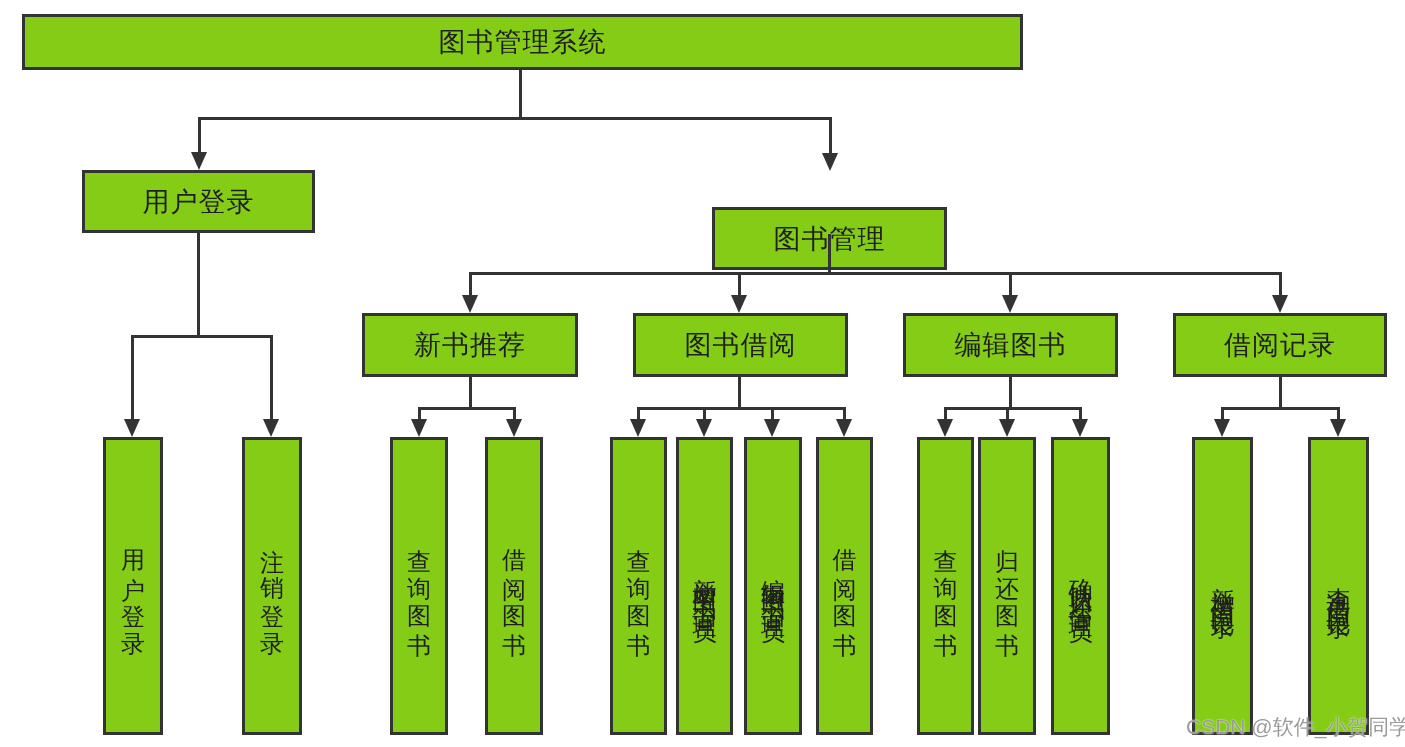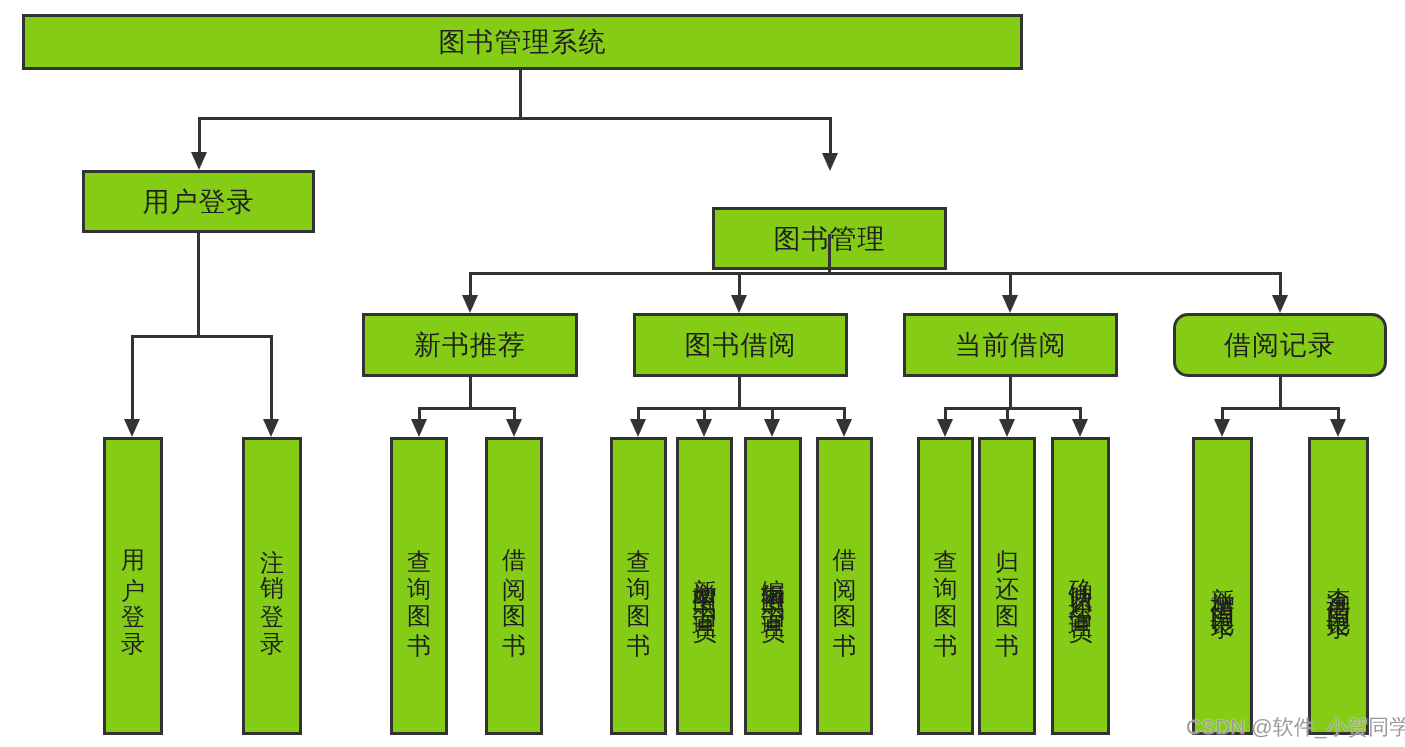--- a/index.html
+++ b/index.html
@@ -97,23 +97,23 @@
   <div class="line v" style="left:1279px; top:272px; height:28px;"></div>
   <div class="arrow" style="left:1272px; top:295px;"></div>
 
   <div class="box hbox" style="left:633px; top:313px; width:215px; height:64px;">
     <span>图书借阅</span>
   </div>
   <div class="box hbox" style="left:362px; top:313px; width:216px; height:64px;">
     <span>新书推荐</span>
   </div>
   <div class="box hbox" style="left:903px; top:313px; width:215px; height:64px;">
-    <span>当前借阅</span>
+    <span>编辑图书</span>
   </div>
-  <div class="box hbox" style="left:1173px; top:313px; width:214px; height:64px;border-radius:15px;">
+  <div class="box hbox" style="left:1173px; top:313px; width:214px; height:64px;">
     <span>借阅记录</span>
   </div>
 
   <div class="line v" style="left:469px; top:377px; height:30px;"></div>
   <div class="line h" style="left:418px; top:407px; width:98px;"></div>
   <div class="line v" style="left:418px; top:407px; height:18px;"></div>
   <div class="arrow" style="left:411px; top:419px;"></div>
   <div class="line v" style="left:513px; top:407px; height:18px;"></div>
   <div class="arrow" style="left:506px; top:419px;"></div>
 

